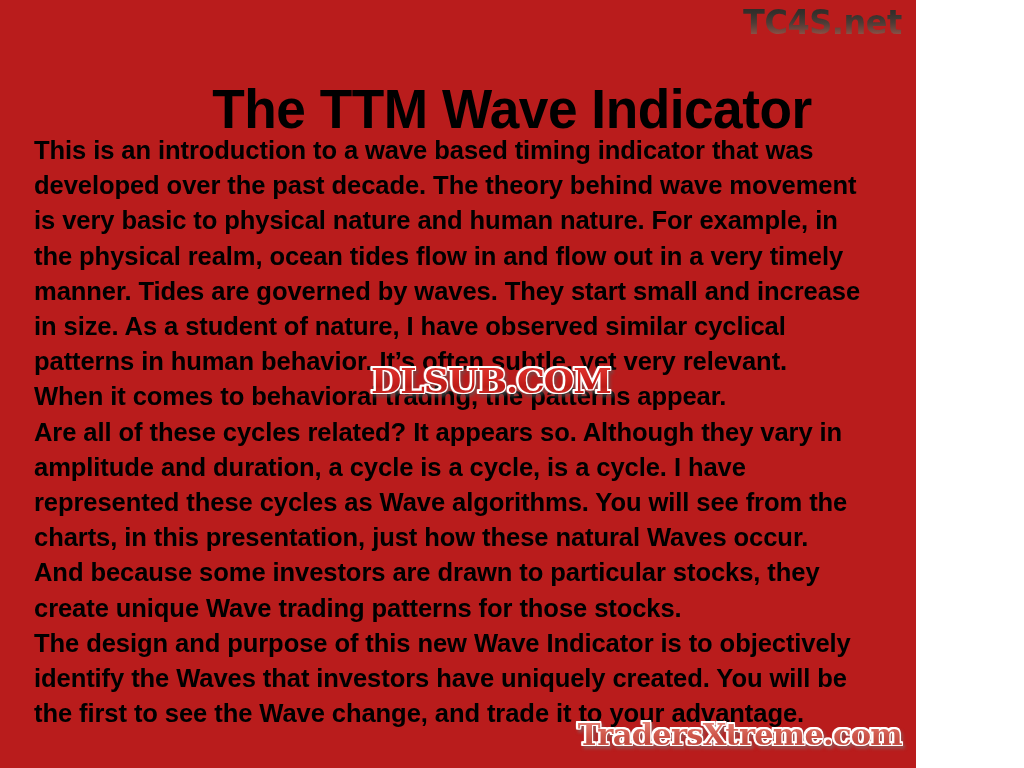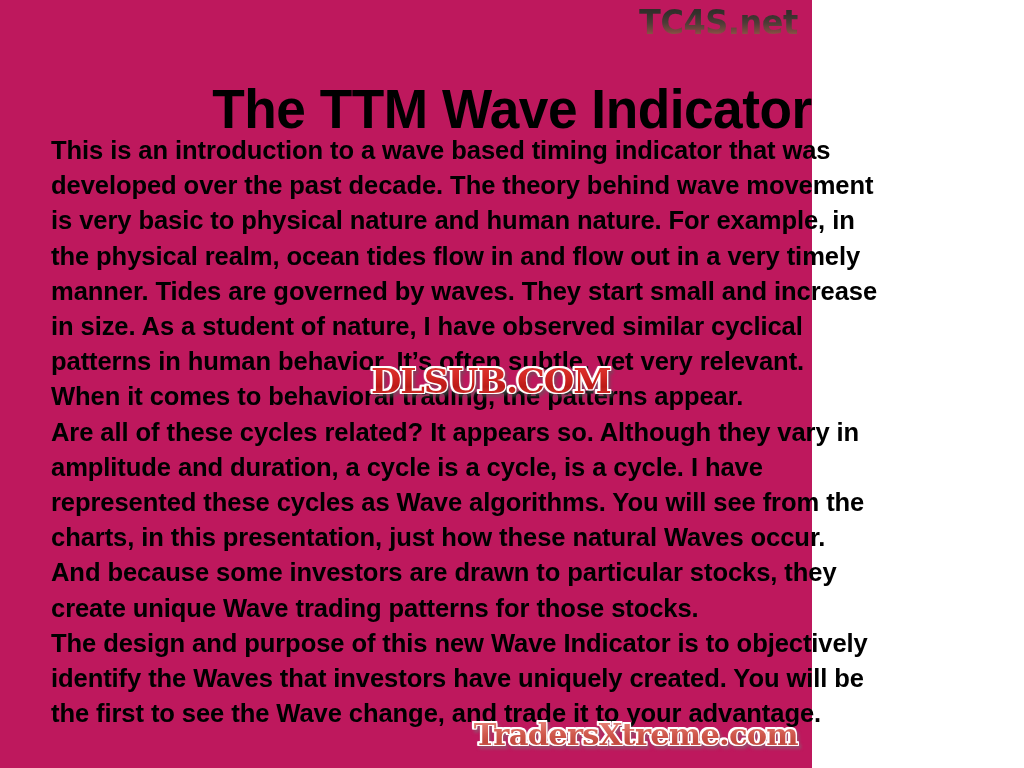--- a/index.html
+++ b/index.html
@@ -11,23 +11,23 @@
     width: 1024px;
     height: 768px;
     overflow: hidden;
     font-family: "Liberation Sans", sans-serif;
     position: relative;
   }
 
   #slide {
     position: absolute;
     inset: 0;
-    width: 812px;
+    width: 916px;
     height: 768px;
-    background: #be185d;
+    background: #b91c1c;
   }
 
   
   #brand-logo {
     position: absolute;
     top: 2px;
     right: 14px;
     font-family: "DejaVu Sans", sans-serif;
     font-weight: bold;
     font-size: 34px;
@@ -66,21 +66,21 @@
     letter-spacing: -0.5px;
     transform: scaleX(0.95);
     transform-origin: center center;
     white-space: nowrap;
   }
 
   
   #body-copy {
     position: absolute;
     top: 133px;
-    left: 51px;
+    left: 34px;
     width: 972px;
   }
   .copy-line {
     font-family: "Liberation Sans", sans-serif;
     font-weight: bold;
     font-size: 26.5px;
     line-height: 35.2px;
     color: #000000;
     white-space: nowrap;
     letter-spacing: -0.1px;

